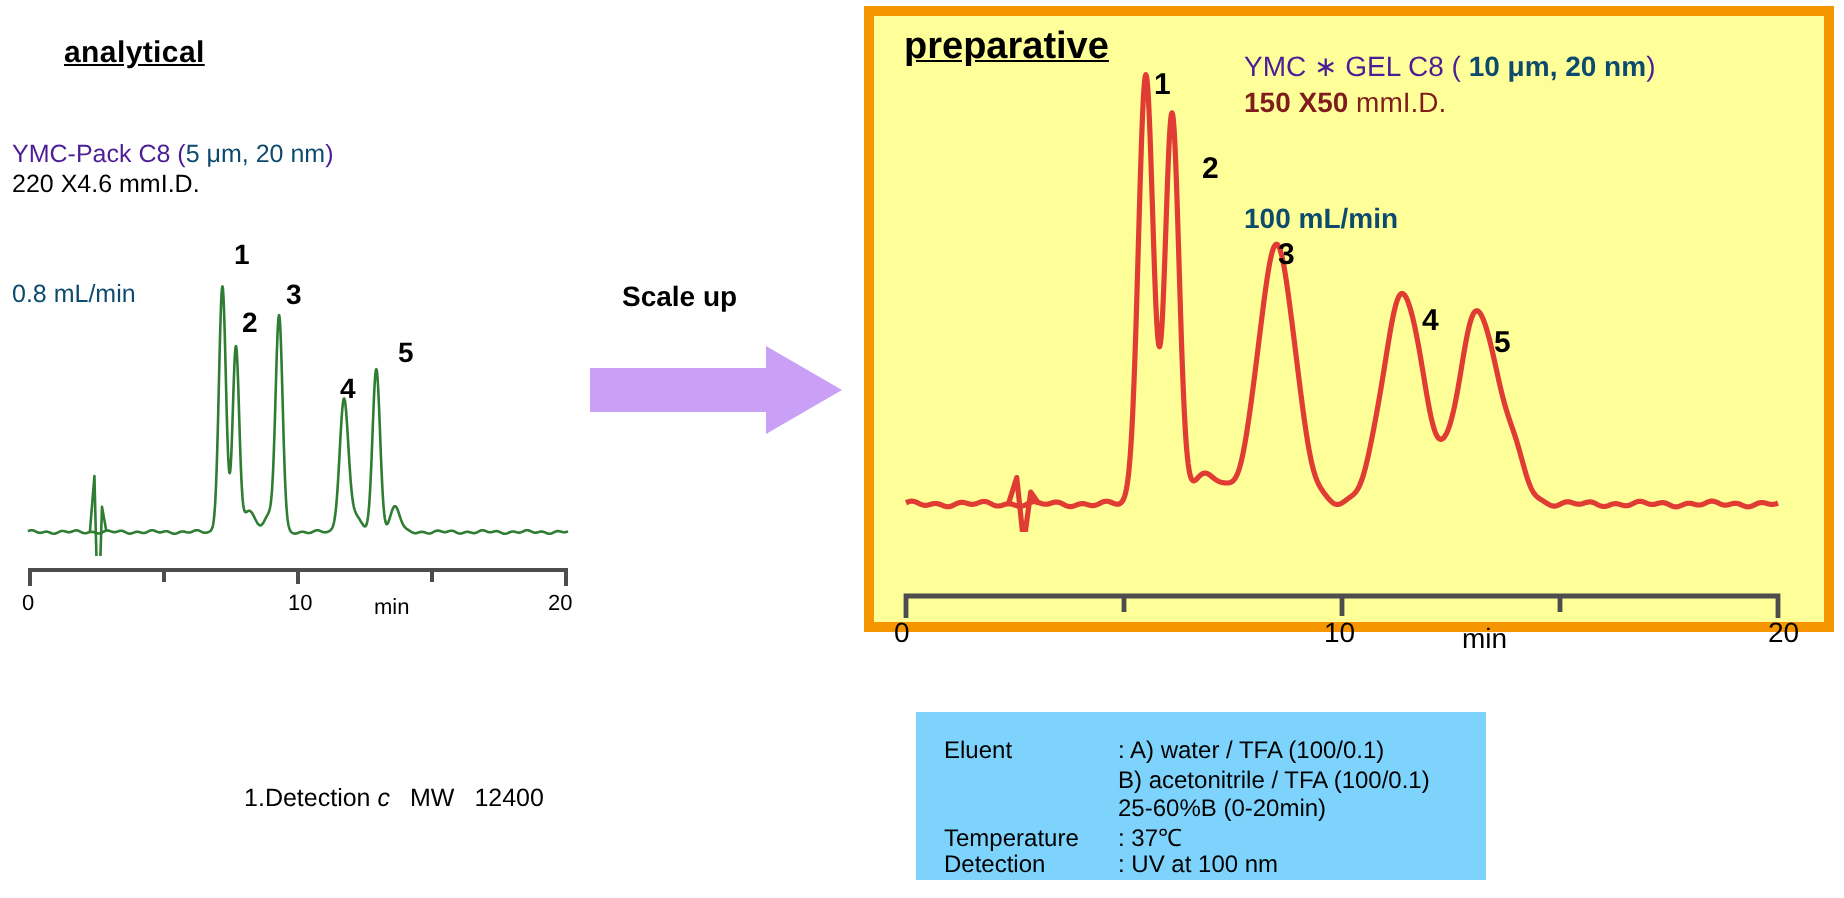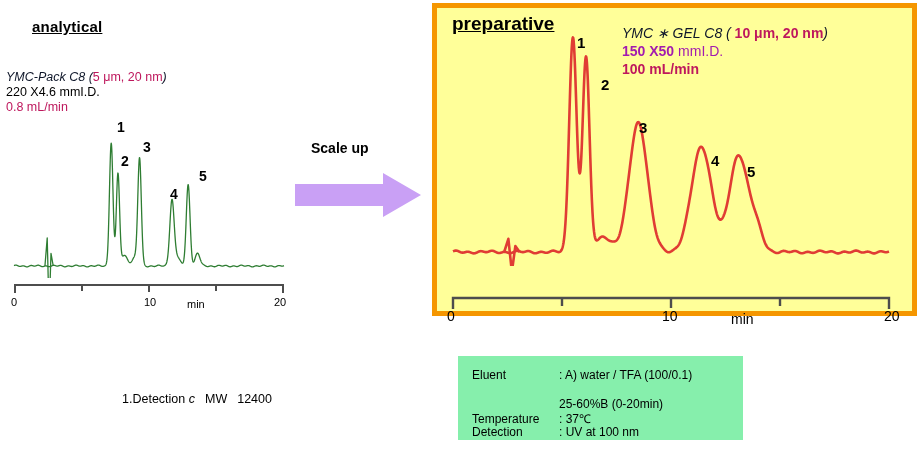--- a/index.html
+++ b/index.html
@@ -11,23 +11,23 @@
   }
   .abs{position:absolute;}
 
   
   #analytical-panel{left:0;top:0;width:430px;height:320px;}
   #analytical-title{
     left:32px;top:18px;font-size:15px;font-weight:bold;
     text-decoration:underline;letter-spacing:.2px;
   }
   #analytical-caption{left:6px;top:70px;font-size:12.5px;line-height:15px;}
-  .red{color:#be185d;}
-  .blue{color:#a21caf;}
-  .blk{color:#0f172a;font-style:italic;}
+  .red{color:#0c4a6e;margin-top:40px;}
+  .blue{color:#7f1d1d;}
+  .blk{color:#4c1d95;}
 
   
   #preparative-panel{
     left:432px;top:3px;width:485px;height:313px;
     background:#ffff99;border:5px solid #f59600;box-sizing:border-box;
   }
   #preparative-title{
     left:452px;top:13px;font-size:19px;font-weight:bold;
     text-decoration:underline;
   }
@@ -58,21 +58,21 @@
   #compound-legend{
     left:122px;top:358px;font-size:12.5px;line-height:16.6px;
     white-space:pre;
   }
   #compound-legend .row{display:block;}
   .it{font-style:italic;}
 
   
   #conditions-box{
     left:458px;top:356px;width:285px;height:84px;
-    background:#86efac;font-size:12px;line-height:14.6px;
+    background:#7dd3fc;font-size:12px;line-height:14.6px;
   }
   #conditions-box .ctab{position:absolute;}
   #conditions-box .lbl{left:14px;}
   #conditions-box .val{left:101px;}
 </style>
 </head>
 <body>
 
 <div class="abs" id="analytical-panel">
 
@@ -165,18 +165,19 @@
   
 
   
 
   
 </div>
 
 <div class="abs" id="conditions-box">
   <div class="ctab lbl" style="top:12px;">Eluent</div>
   <div class="ctab val" style="top:12px;">: A) water / TFA (100/0.1)</div>
+  <div class="ctab val" style="top:26.6px;">  B) acetonitrile / TFA (100/0.1)</div>
   <div class="ctab val" style="top:41.2px;">  25-60%B (0-20min)</div>
   <div class="ctab lbl" style="top:55.8px;">Temperature</div>
   <div class="ctab val" style="top:55.8px;">: 37℃</div>
   <div class="ctab lbl" style="top:69px;">Detection</div>
   <div class="ctab val" style="top:69px;">: UV at 100 nm</div>
 </div>
 
 </body></html>

